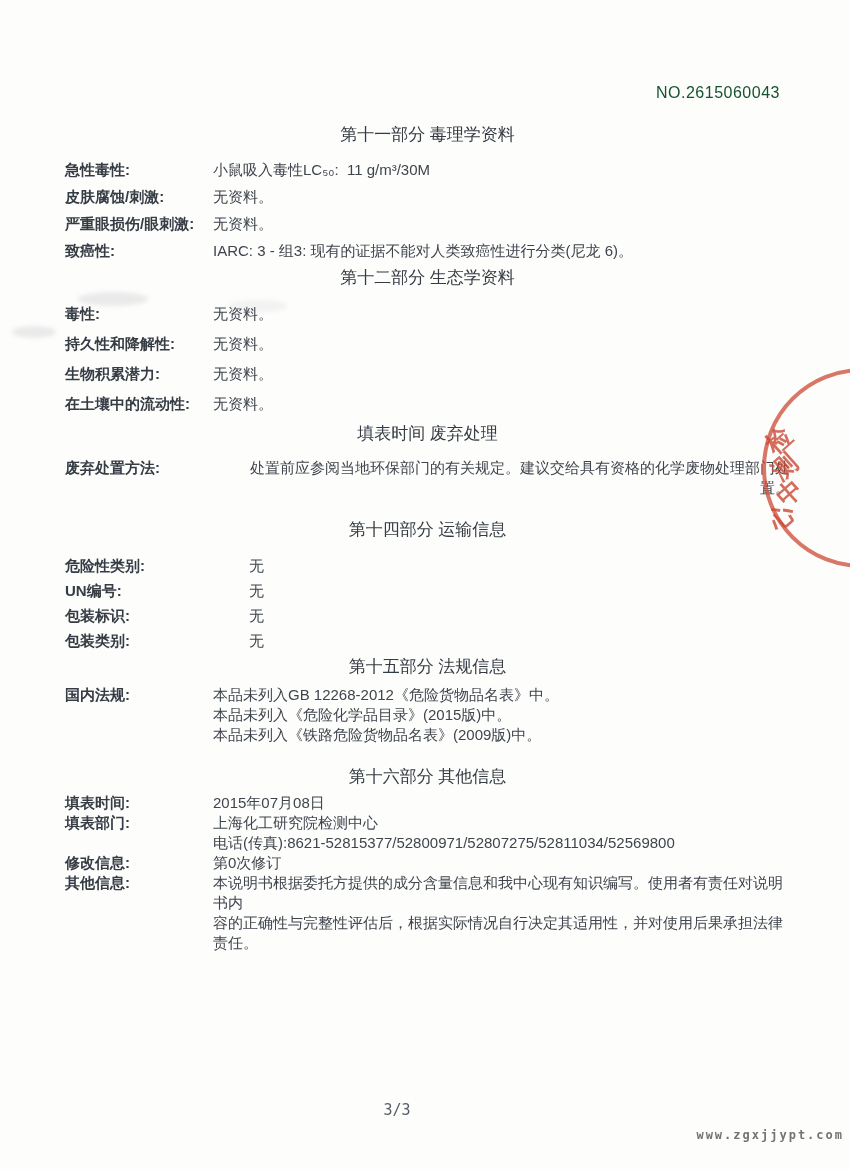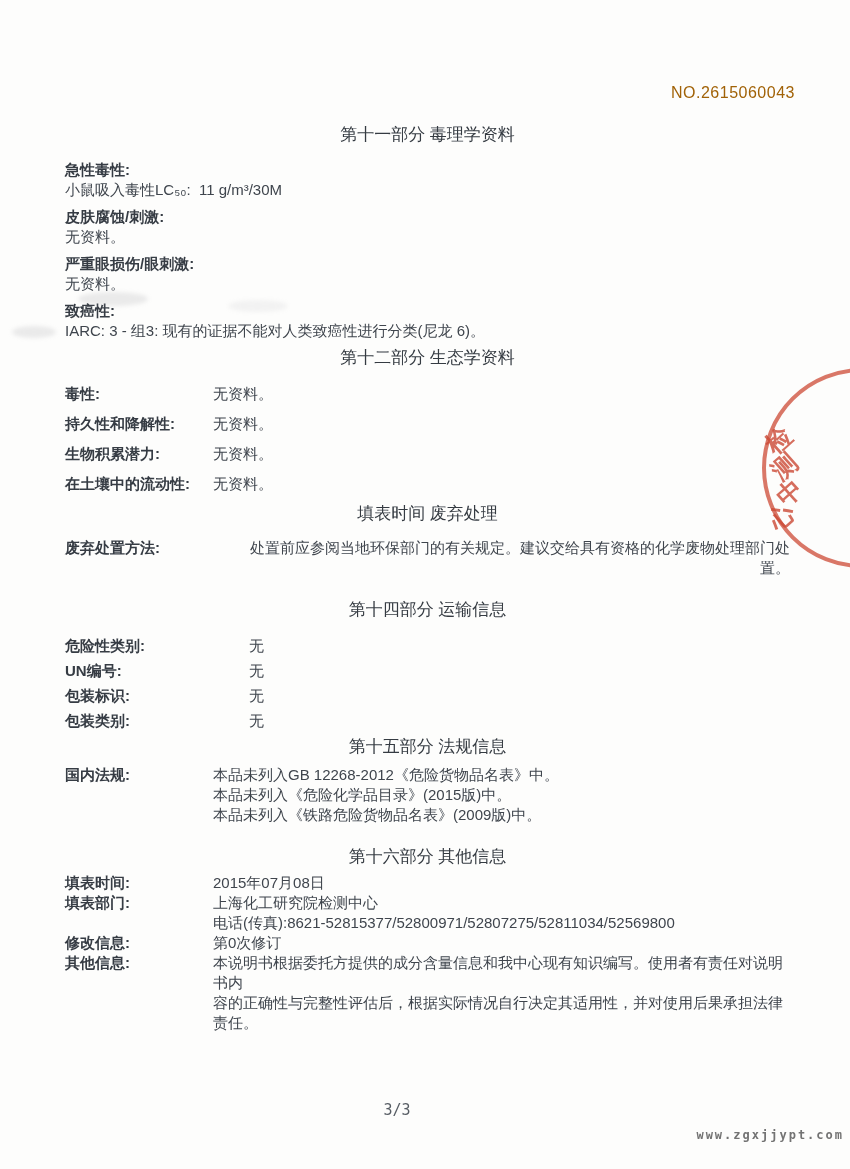--- a/index.html
+++ b/index.html
@@ -6,38 +6,38 @@
   html,body { background:#e8e8e8; }
   .page {
     position:relative;
     width:850px; height:1169px;
     background:#fdfdfc;
     overflow:hidden;
     font-family:"Liberation Sans","DejaVu Sans",sans-serif;
     color:#3f454d;
   }
   .doc-number {
-    position:absolute; top:84px; left:671px;
-    font-size:16px; letter-spacing:.5px; color:#a16207;
+    position:absolute; top:84px; left:656px;
+    font-size:16px; letter-spacing:.5px; color:#14532d;
   }
   .content {
     position:absolute; top:125px; left:65px; width:725px;
     font-size:15px; line-height:20px;
   }
   .sec-title {
     text-align:center; font-weight:normal; font-size:17px;
     height:20px; line-height:20px; color:#353b42;
   }
   .row { display:flex; }
   .row .label { width:148px; flex:none; font-weight:bold; color:#363c44; }
   .row .value { flex:1; white-space:pre-wrap; }
   .value.indent { padding-left:16px;text-align:right; }
   
   .sec11 .sec-title { margin:0 0 15px; }
-  .sec11 .row { margin-bottom:7px;flex-direction:column; }
+  .sec11 .row { margin-bottom:7px; }
   .sec12 .sec-title { margin:6px 0 16px; }
   .sec12 .row { margin-bottom:10px; }
   .sec13 .sec-title { margin:0 0 14px; }
   .sec14 .sec-title { margin:22px 0 16px; }
   .sec14 .row { margin-bottom:5px;gap:36px; }
   .sec15 .sec-title { margin:6px 0 8px; }
   .sec16 .sec-title { margin:22px 0 6px; }
   
   .stamp { position:absolute; pointer-events:none; }
   .stamp-circle {

